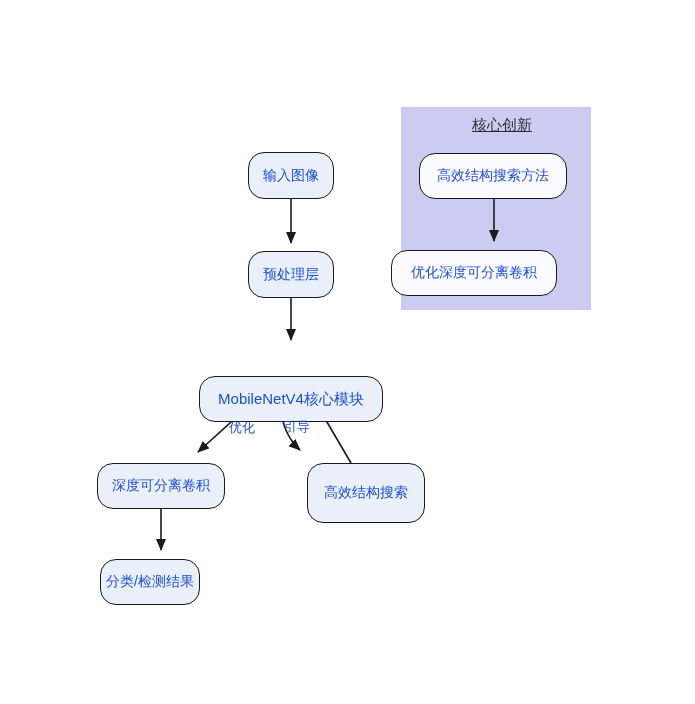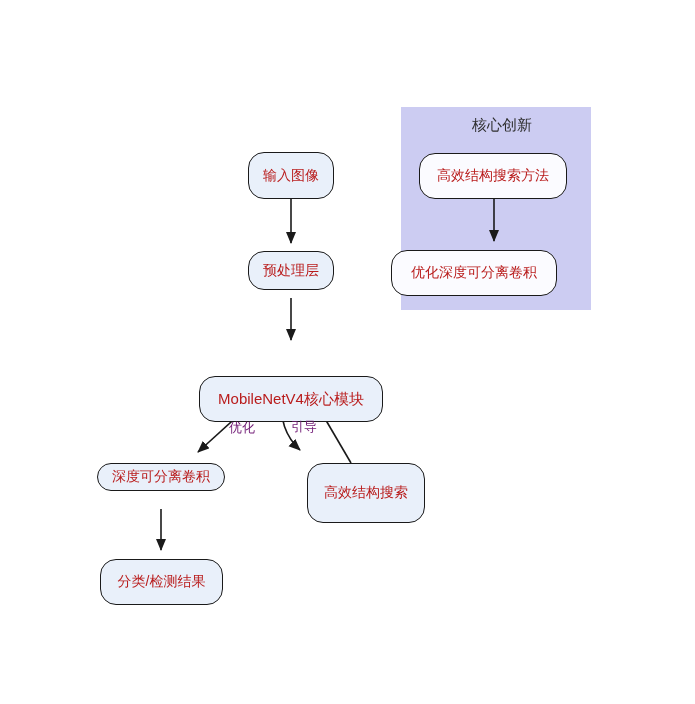--- a/index.html
+++ b/index.html
@@ -14,57 +14,58 @@
     position:absolute;left:0;top:0;width:695px;height:704px;
     z-index:1;
   }
   .node{
     position:absolute;
     box-sizing:border-box;
     background:#e9f0fa;
     border:1.6px solid #1a1a1a;
     border-radius:16px;
     display:flex;align-items:center;justify-content:center;
-    font-size:14px;color:#b91c1c;
+    font-size:14px;color:#1d4ed8;
     z-index:2;
     white-space:nowrap;
   }
   .panel{
     position:absolute;
     left:401px;top:107px;width:190px;height:203px;
     background:#ccccf2;
     z-index:0;
   }
   .panel-title{
     position:absolute;
     left:401px;top:116px;width:202px;
     text-align:center;
     font-size:15px;color:#2d2d2d;
     z-index:2;
+    text-decoration:underline;
   }
   .panel-node{
     background:#fbfbff;
   }
   .edge-label{
     position:absolute;
-    font-size:13px;color:#701a75;
+    font-size:13px;color:#1d4ed8;
     z-index:2;
     white-space:nowrap;
   }
   
   .n-input      {left:248px;top:152px;width:86px;height:47px;}
-  .n-preprocess {left:248px;top:251px;width:86px;height:39px;font-family:Liberation Mono, monospace;}
+  .n-preprocess {left:248px;top:251px;width:86px;height:47px;font-family:Liberation Mono, monospace;}
   .n-core       {left:199px;top:348px;width:184px;height:46px;font-size:15px;margin-top:28px;}
-  .n-dsconv     {left:97px; top:463px;width:128px;height:28px;}
-  .n-result     {left:100px;top:559px;width:123px;height:46px;}
+  .n-dsconv     {left:97px; top:463px;width:128px;height:46px;}
+  .n-result     {left:100px;top:559px;width:100px;height:46px;}
   .n-nas        {left:307px;top:463px;width:118px;height:60px;font-family:Liberation Serif, serif;}
   .n-nas-method {left:419px;top:153px;width:148px;height:46px;}
   .n-opt-dsconv {left:391px;top:250px;width:166px;height:46px;}
   .l-optimize   {left:229px;top:419px;}
-  .l-guide      {left:284px;top:418px;padding-left:7px;}
+  .l-guide      {left:284px;top:418px;}
 </style>
 </head>
 <body>
 
 <div class="canvas">
 
   <div class="panel"></div>
   <div class="panel-title">核心创新</div>
 
   <svg class="edges" viewBox="0 0 695 704" xmlns="http://www.w3.org/2000/svg">

